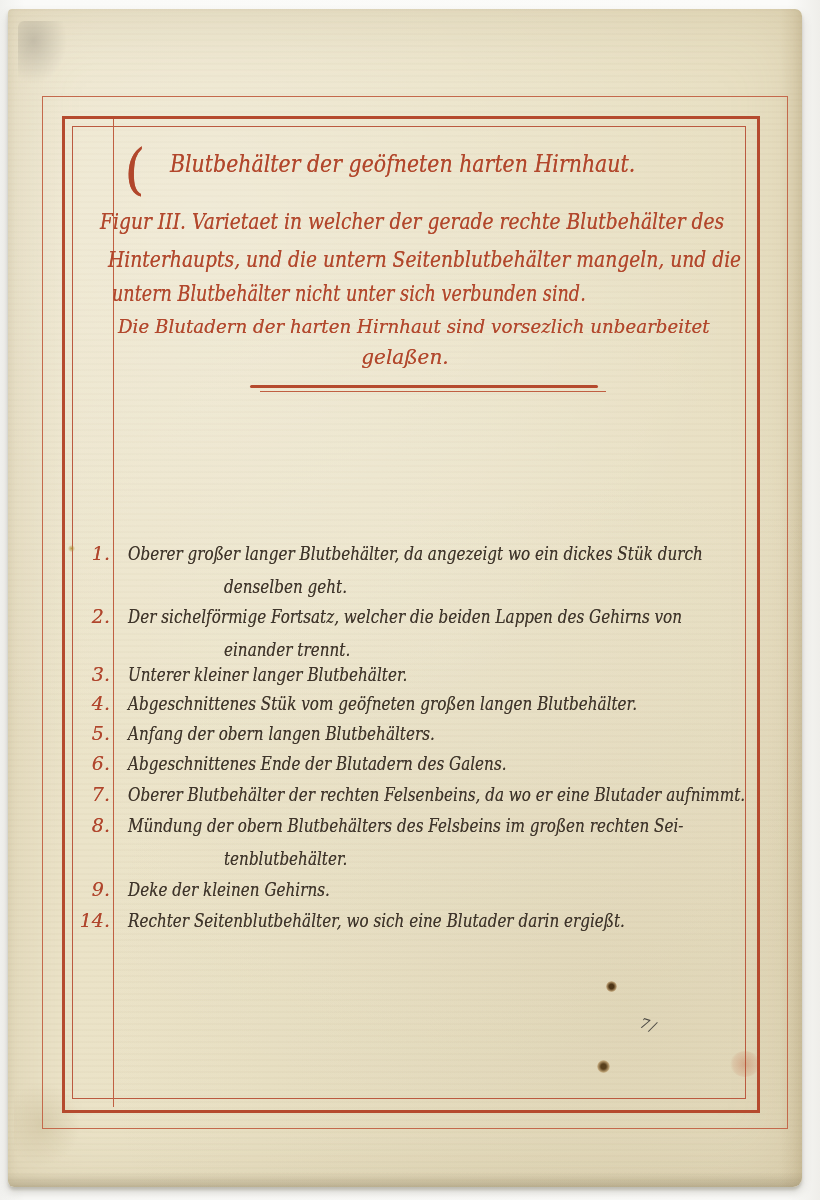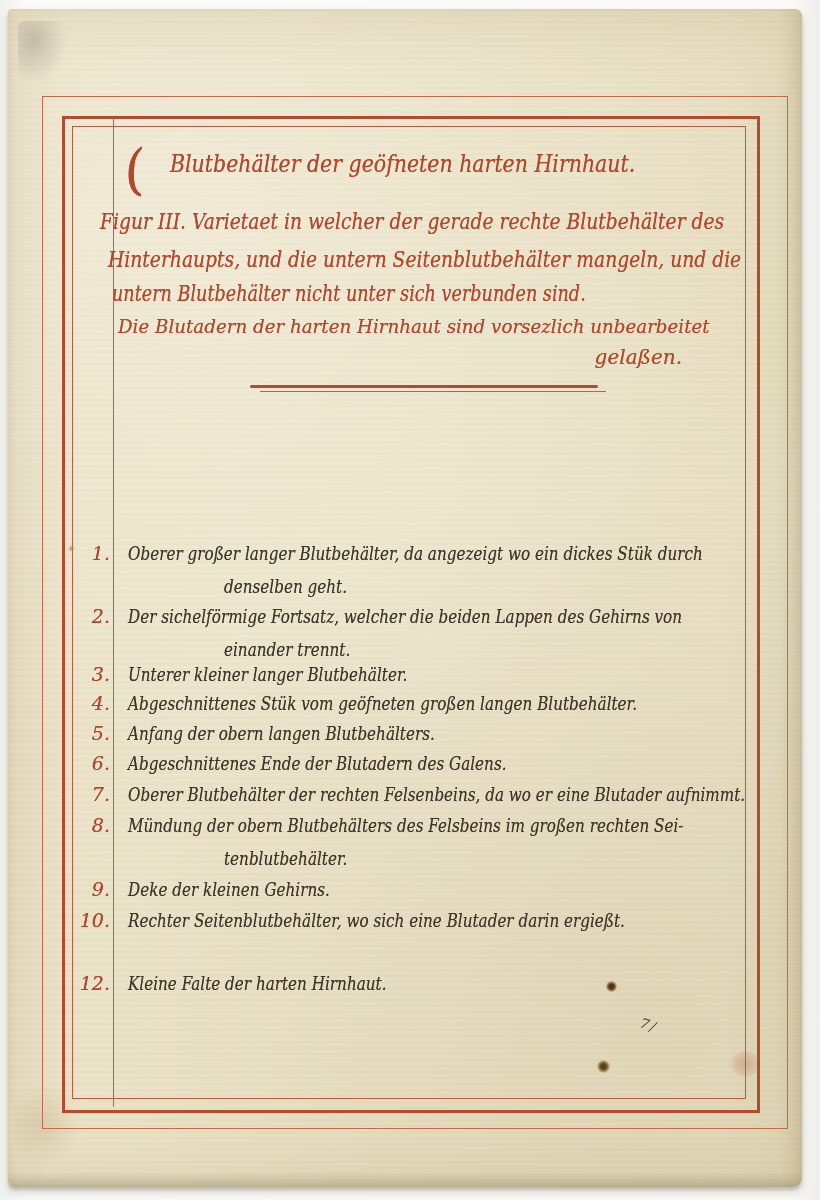--- a/index.html
+++ b/index.html
@@ -48,21 +48,21 @@
   .col-rule{left:105px;top:110px;width:1px;height:988px;background:#c05f42;}
   
   .ink-red{color:#b2472c;font-style:italic;white-space:nowrap;position:absolute;
     text-shadow:0 0 .5px rgba(178,71,44,.8);}
   .ornament{left:116px;top:130px;font-size:54px;transform:rotate(-10deg);color:#b2472c;}
   .t-l1{left:162px;top:140px;font-size:25px;transform:scaleX(.82);transform-origin:0 50%;}
   .t-l2{left:92px;top:200px;font-size:22px;transform:scaleX(.85);transform-origin:0 50%;}
   .t-l3{left:100px;top:238px;font-size:22px;transform:scaleX(.85);transform-origin:0 50%;}
   .t-l4{left:104px;top:272px;font-size:22px;transform:scaleX(.80);transform-origin:0 50%;}
   .t-l5{left:110px;top:306px;font-size:19px;transform:scaleX(.96);transform-origin:0 50%;}
-  .t-l6{left:120px;right:120px;top:336px;font-size:20px;text-align:right;}
+  .t-l6{left:120px;right:120px;top:336px;font-size:20px;text-align:center;}
   .divider-thick{position:absolute;left:242px;top:376px;width:348px;height:3px;background:#b54a2e;border-radius:2px;}
   .divider-thin{position:absolute;left:252px;top:382px;width:346px;height:1px;background:#c05f42;}
   
   .list-item{position:absolute;left:120px;right:44px;}
   .num{position:absolute;left:-50px;width:32px;text-align:right;
     color:#b0452c;font-style:italic;font-size:19px;line-height:33px;
     text-shadow:0 0 .4px rgba(176,69,44,.8);}
   .itext{font-style:italic;font-size:19px;line-height:33px;color:#3e342a;
     transform:scaleX(.80);transform-origin:0 0;white-space:nowrap;
     text-shadow:0 0 .5px rgba(62,52,42,.65);}
@@ -148,29 +148,25 @@
       <div class="itext"><span>Mündung der obern Blutbehälters des Felsbeins im großen rechten Sei-</span><br>
         <span class="cont">tenblutbehälter.</span></div>
     </div>
 
     <div class="list-item" style="top:864px">
       <span class="num">9.</span>
       <div class="itext"><span>Deke der kleinen Gehirns.</span></div>
     </div>
 
     <div class="list-item" style="top:895px">
-      <span class="num">10.</span>
+      <span class="num">14.</span>
       <div class="itext"><span>Rechter Seitenblutbehälter, wo sich eine Blutader darin ergießt.</span></div>
     </div>
 
 
-    <div class="list-item" style="top:958px">
-      <span class="num">12.</span>
-      <div class="itext"><span>Kleine Falte der harten Hirnhaut.</span></div>
-    </div>
 
     <div class="pen-mark">7/</div>
     <div class="spot spot-1"></div>
     <div class="spot spot-2"></div>
     <div class="spot spot-3"></div>
     <div class="spot spot-4"></div>
 
   </div>
 </div>
 

